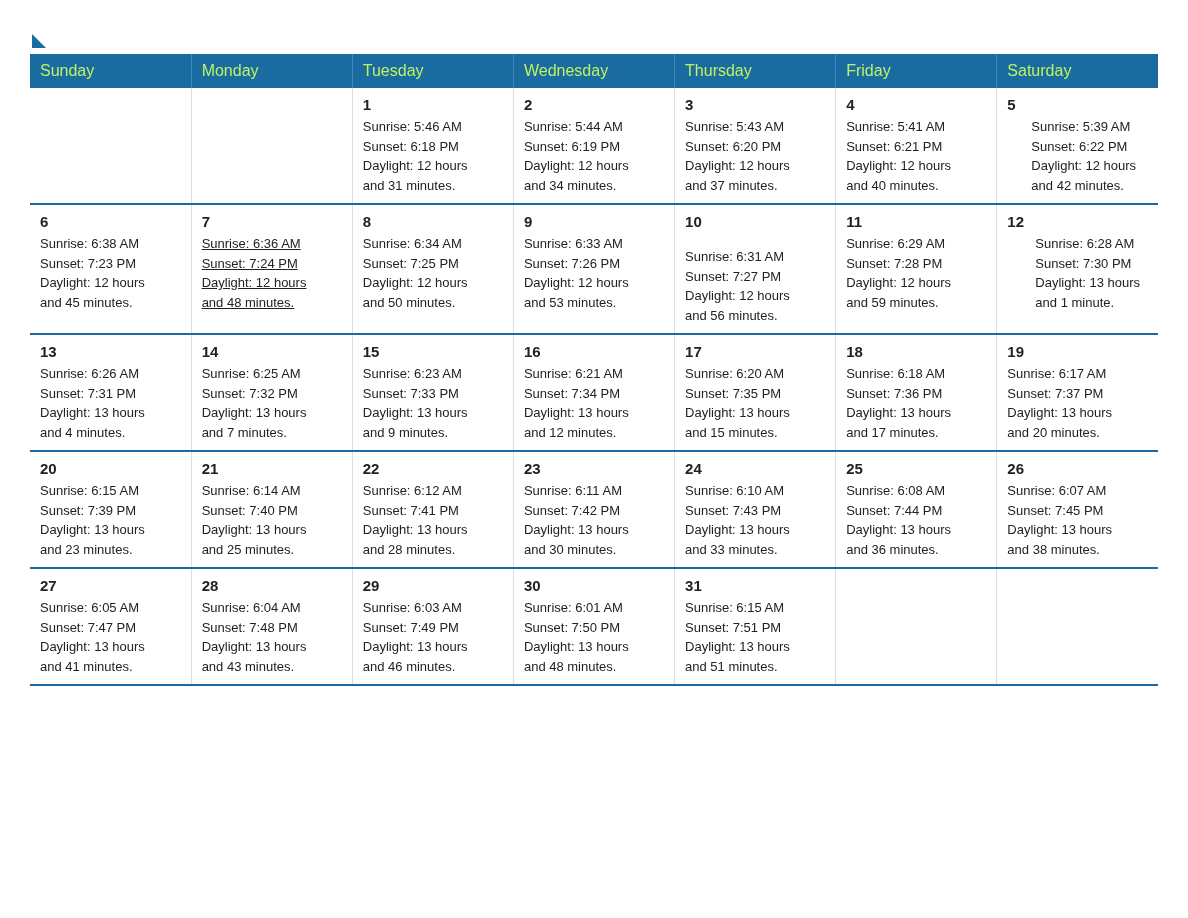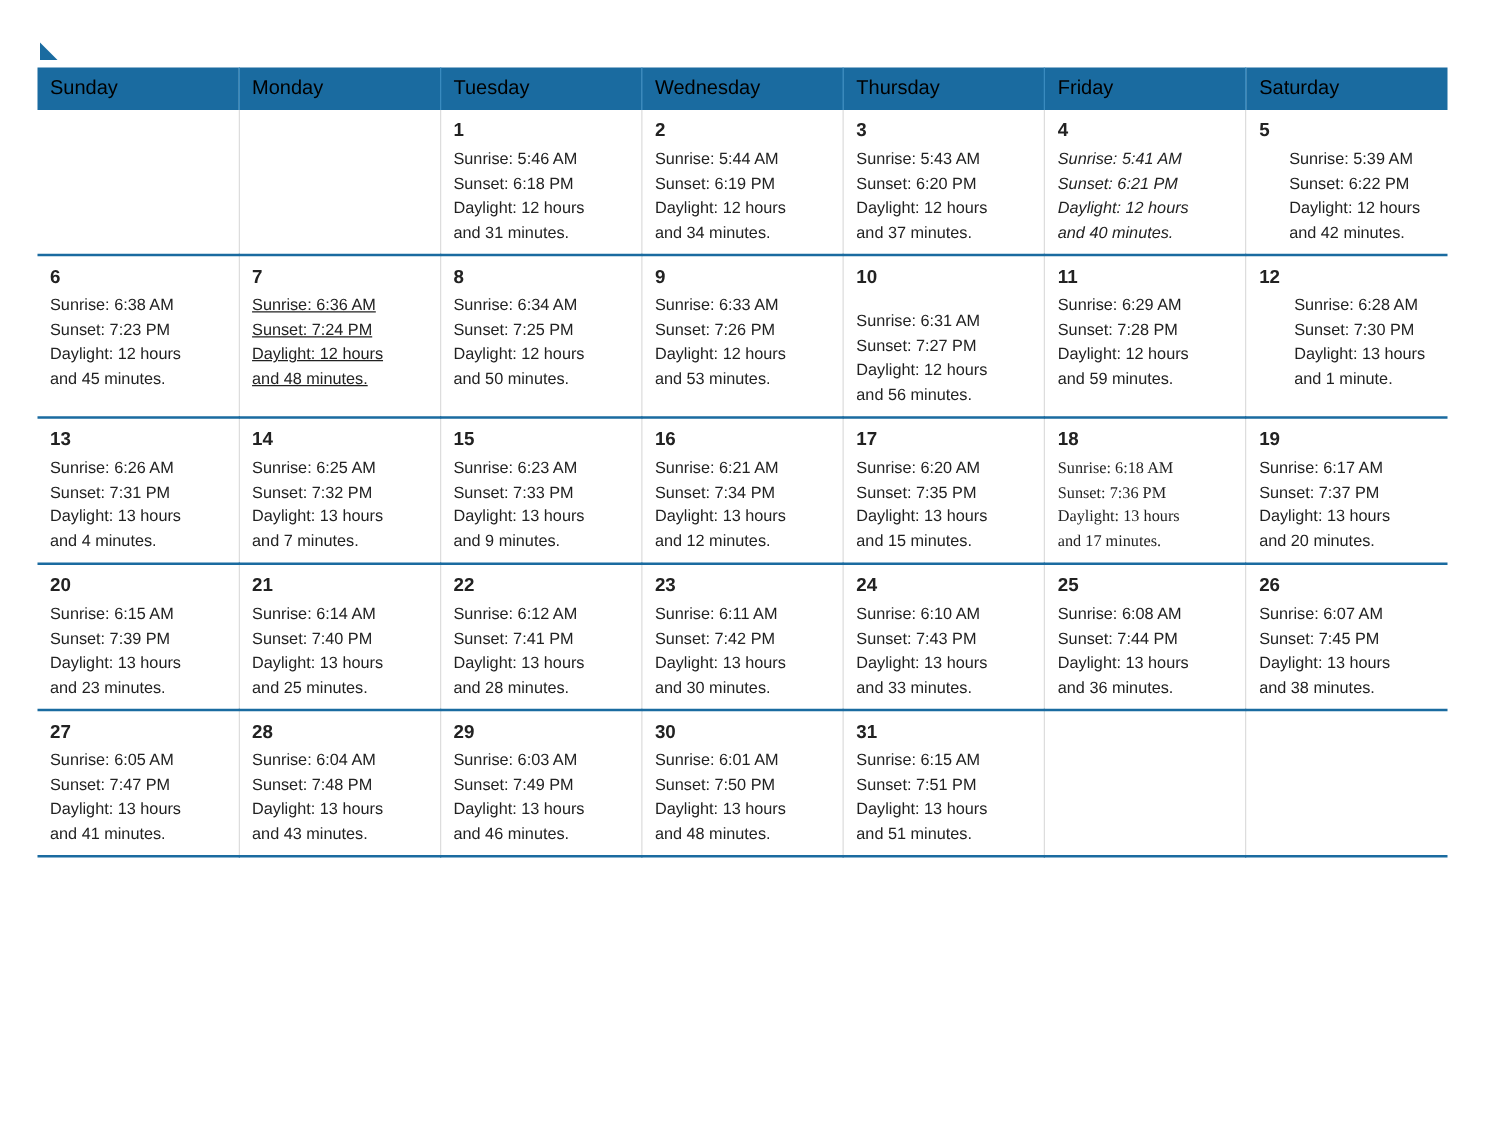--- a/index.html
+++ b/index.html
@@ -64,21 +64,21 @@
     table {
       width: 100%;
       border-collapse: collapse;
       table-layout: fixed;
       margin-top: 10px;
     }
     thead tr {
       background-color: #1a6ba0;
     }
     thead th {
-      color: #000000;
+      color: #bef264;
       font-size: 16px;
       font-weight: normal;
       padding: 8px 10px;
       text-align: left;
       border-right: 1px solid #3a8bbf;
     }
     thead th:last-child {
       border-right: none;
     }
     tbody tr {
@@ -159,21 +159,21 @@
         </td>
         <td>
           <div class="day-number">3</div>
           <div class="day-info" style="white-space: pre-line;">Sunrise: 5:43 AM
 Sunset: 6:20 PM
 Daylight: 12 hours
 and 37 minutes.</div>
         </td>
         <td>
           <div class="day-number">4</div>
-          <div class="day-info" style="white-space: pre-line; font-style: italic;">Sunrise: 5:41 AM
+          <div class="day-info" style="white-space: pre-line;">Sunrise: 5:41 AM
 Sunset: 6:21 PM
 Daylight: 12 hours
 and 40 minutes.</div>
         </td>
         <td>
           <div class="day-number">5</div>
           <div class="day-info" style="white-space: pre-line; margin-left: 24px;">Sunrise: 5:39 AM
 Sunset: 6:22 PM
 Daylight: 12 hours
 and 42 minutes.</div>
@@ -261,21 +261,21 @@
         </td>
         <td>
           <div class="day-number">17</div>
           <div class="day-info" style="white-space: pre-line;">Sunrise: 6:20 AM
 Sunset: 7:35 PM
 Daylight: 13 hours
 and 15 minutes.</div>
         </td>
         <td>
           <div class="day-number">18</div>
-          <div class="day-info" style="white-space: pre-line; font-family: Liberation Serif, serif;">Sunrise: 6:18 AM
+          <div class="day-info" style="white-space: pre-line;">Sunrise: 6:18 AM
 Sunset: 7:36 PM
 Daylight: 13 hours
 and 17 minutes.</div>
         </td>
         <td>
           <div class="day-number">19</div>
           <div class="day-info" style="white-space: pre-line;">Sunrise: 6:17 AM
 Sunset: 7:37 PM
 Daylight: 13 hours
 and 20 minutes.</div>

